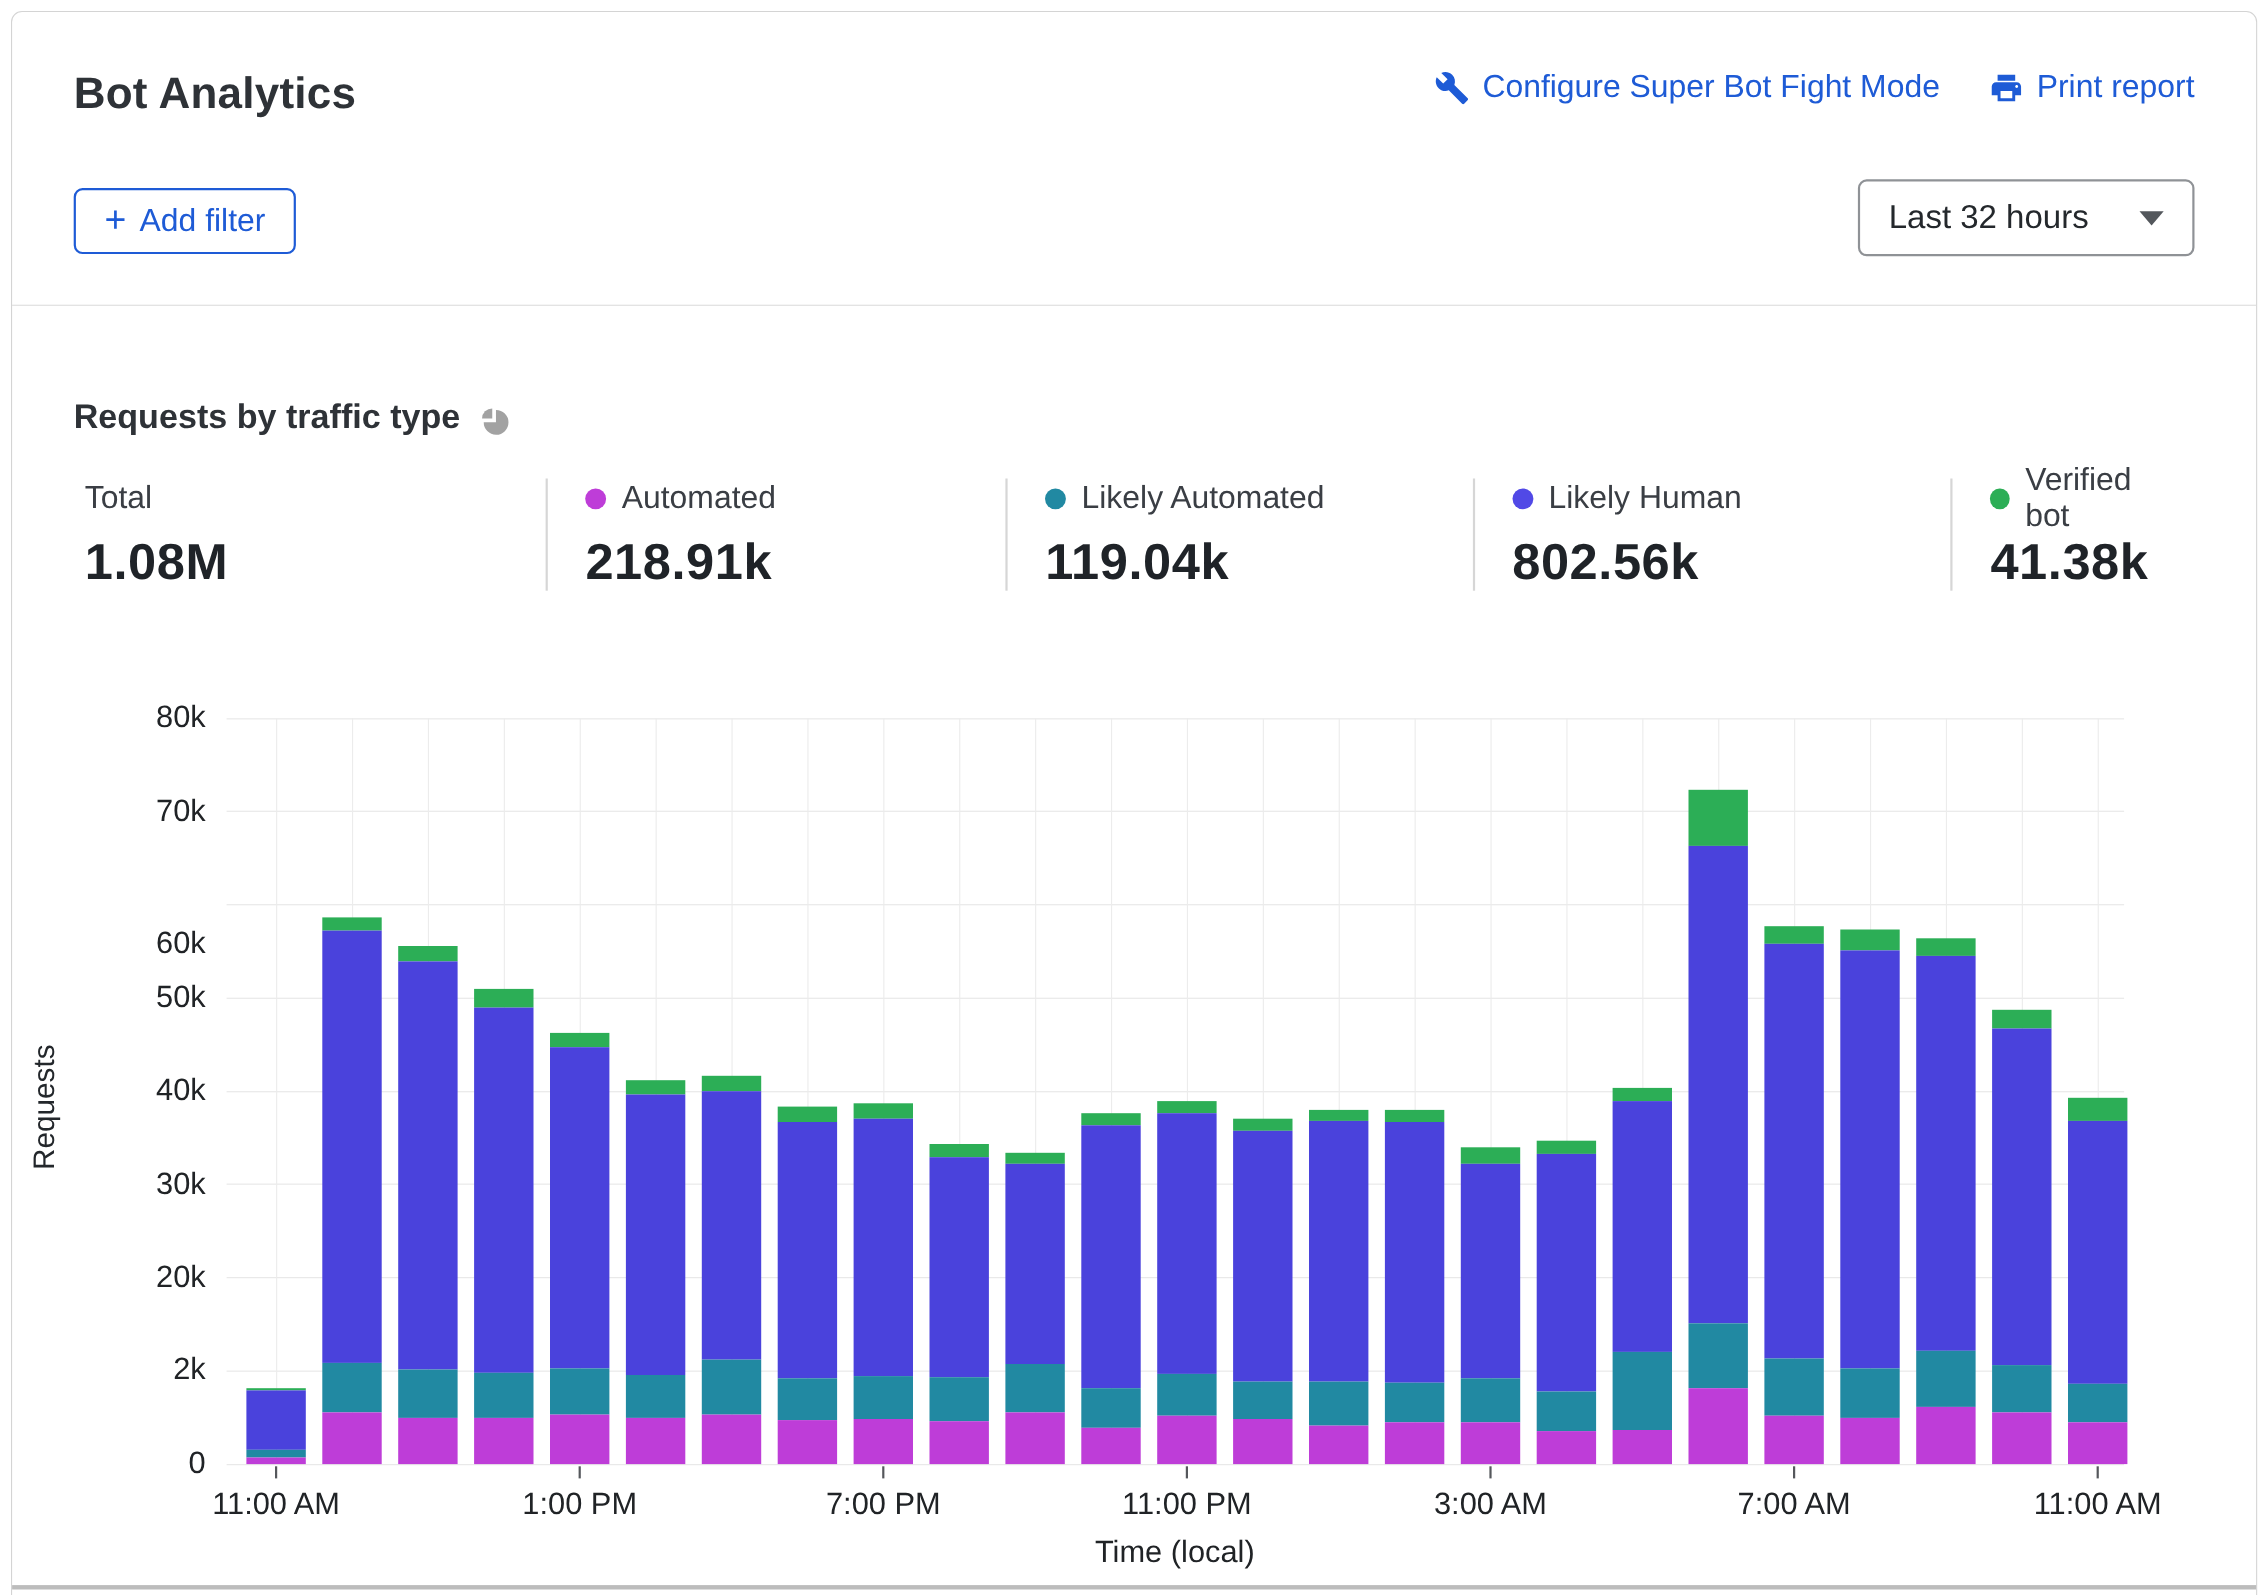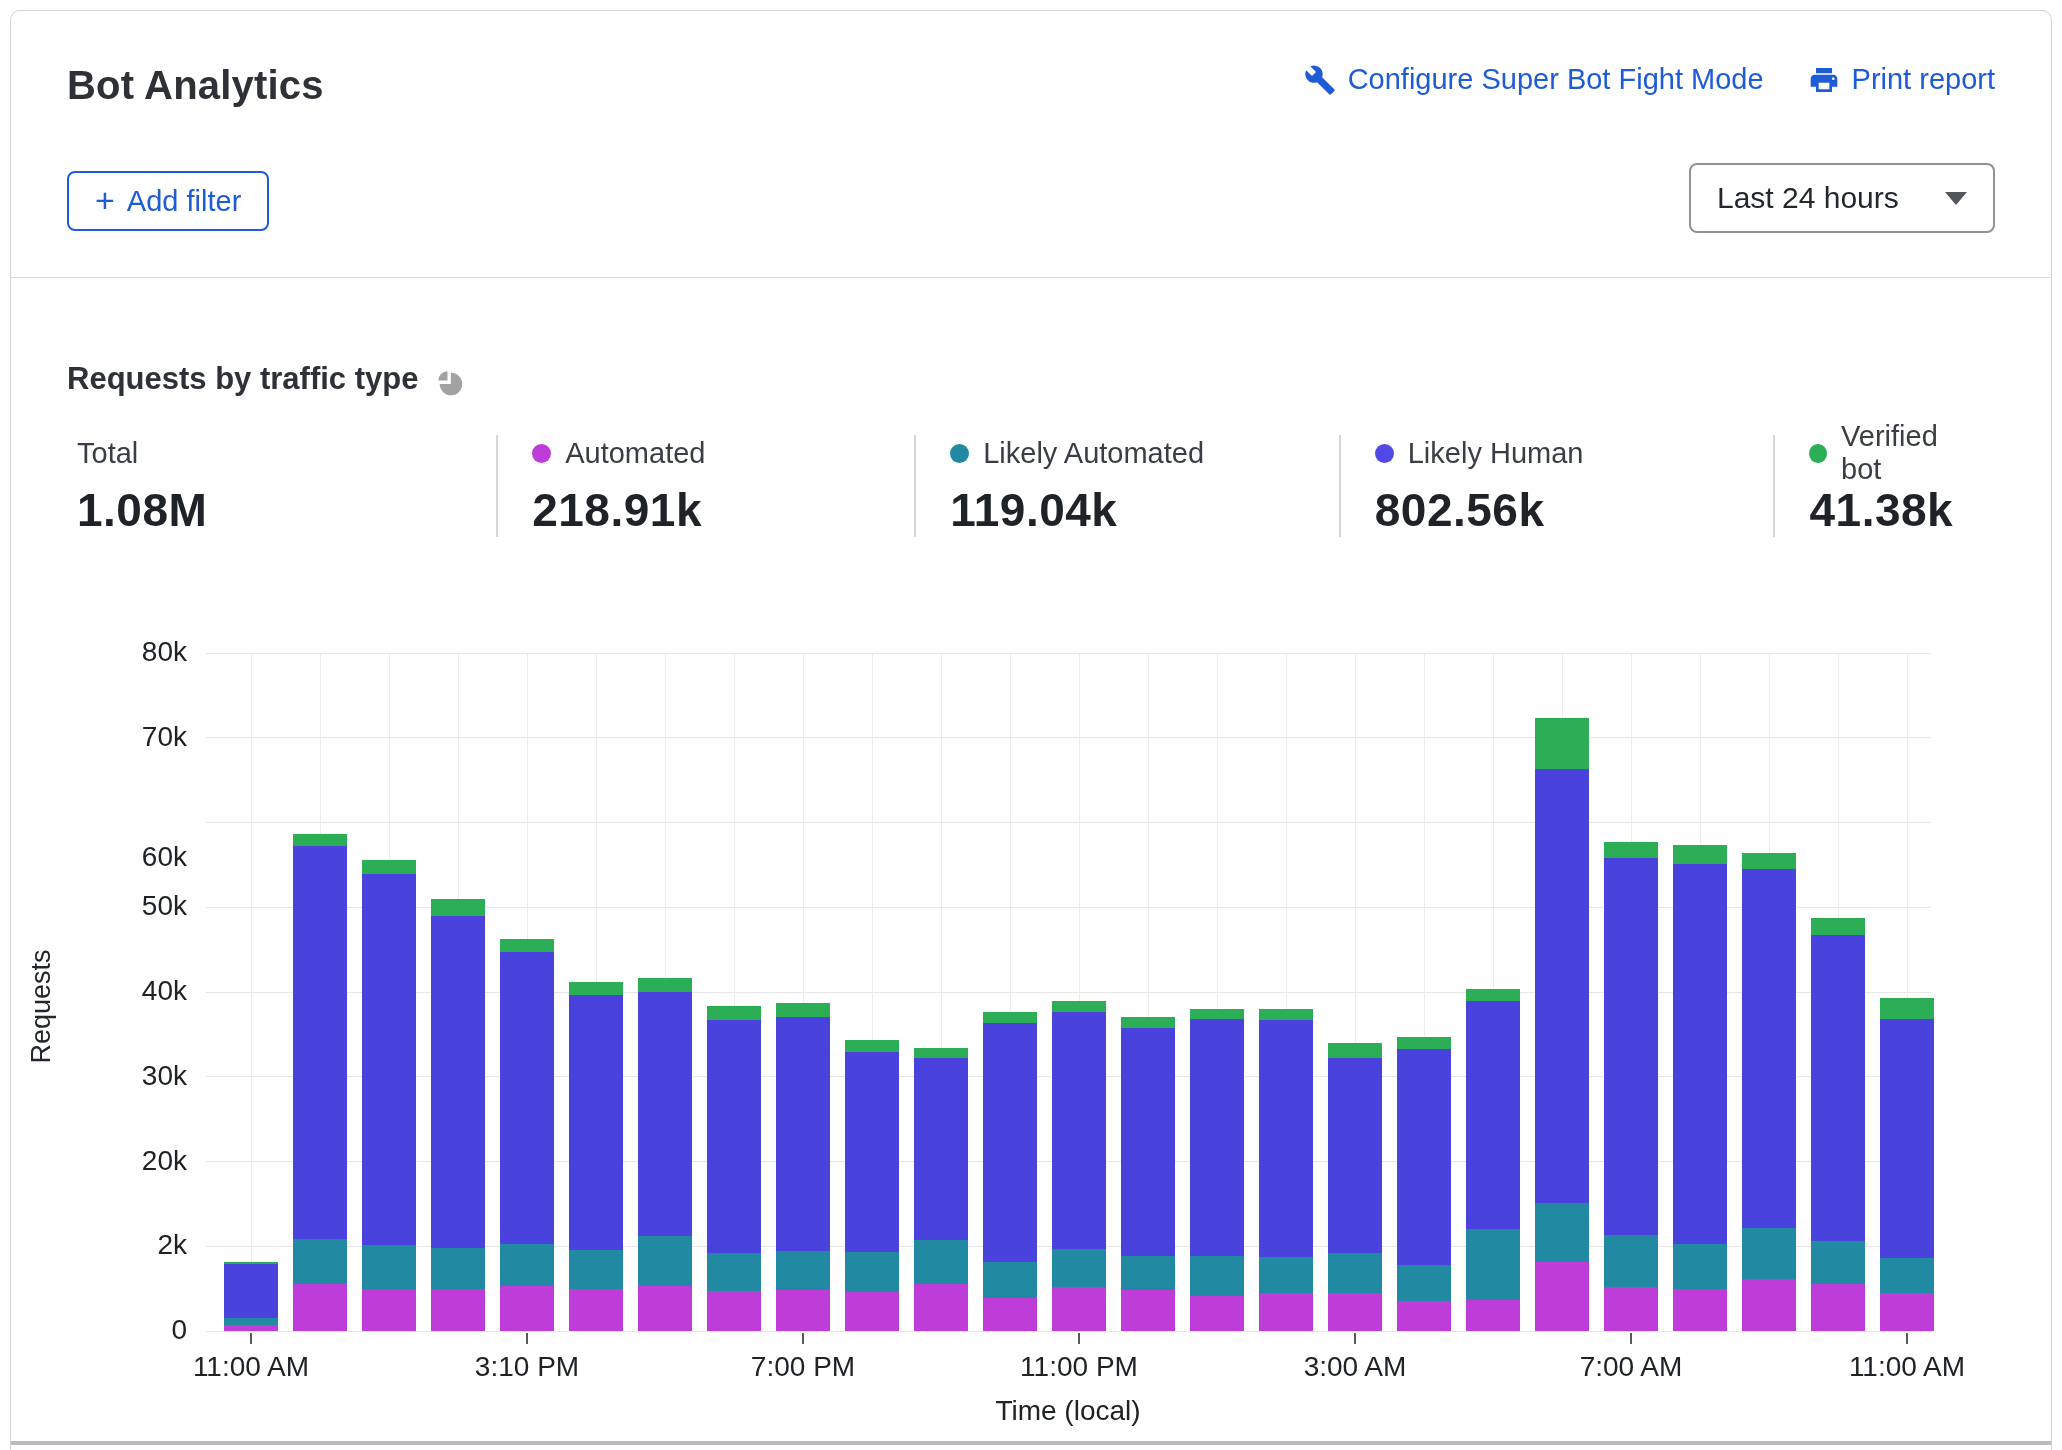--- a/index.html
+++ b/index.html
@@ -95,21 +95,21 @@
         <span>Print report</span>
       </div>
     </div>
 
     <button id="add-filter-btn">
       <span class="plus">+</span>
       <span>Add filter</span>
     </button>
 
     <div id="time-range">
-      <span>Last 24 hours</span>
+      <span>Last 32 hours</span>
       <span class="caret"></span>
     </div>
   </div>
 
   <div id="section-title-row">
     <span id="section-title">Requests by traffic type</span>
     <svg viewBox="0 0 24 24">
       <path d="M13.5 13.5 L13.5 4.6 A9 9 0 1 1 4.6 13.5 Z" fill="#a2a2a2"></path>
       <path d="M10.8 10.8 L10.8 3.4 A7.4 7.4 0 0 0 3.4 10.8 Z" fill="#a2a2a2"></path>
     </svg>
@@ -348,21 +348,21 @@
           <div class="seg" style="height: 38.1375px; background: rgb(190, 61, 216);"></div>
           <div class="seg" style="height: 34.7475px; background: rgb(33, 137, 162);"></div>
           <div class="seg" style="height: 238.995px; background: rgb(74, 66, 220);"></div>
           <div class="seg" style="height: 21.1875px; background: rgb(44, 174, 86);"></div>
         </div>
       </div>
     <div id="xaxis">
         <div class="xtick" style="left: 239px;"></div>
         <div class="xlabel" style="left: 240px;">11:00 AM</div>
         <div class="xtick" style="left: 515px;"></div>
-        <div class="xlabel" style="left: 516px;">3:10 PM</div>
+        <div class="xlabel" style="left: 516px;">1:00 PM</div>
         <div class="xtick" style="left: 791px;"></div>
         <div class="xlabel" style="left: 792px;">7:00 PM</div>
         <div class="xtick" style="left: 1067px;"></div>
         <div class="xlabel" style="left: 1068px;">11:00 PM</div>
         <div class="xtick" style="left: 1343px;"></div>
         <div class="xlabel" style="left: 1344px;">3:00 AM</div>
         <div class="xtick" style="left: 1619px;"></div>
         <div class="xlabel" style="left: 1620px;">7:00 AM</div>
         <div class="xtick" style="left: 1895px;"></div>
         <div class="xlabel" style="left: 1896px;">11:00 AM</div>

